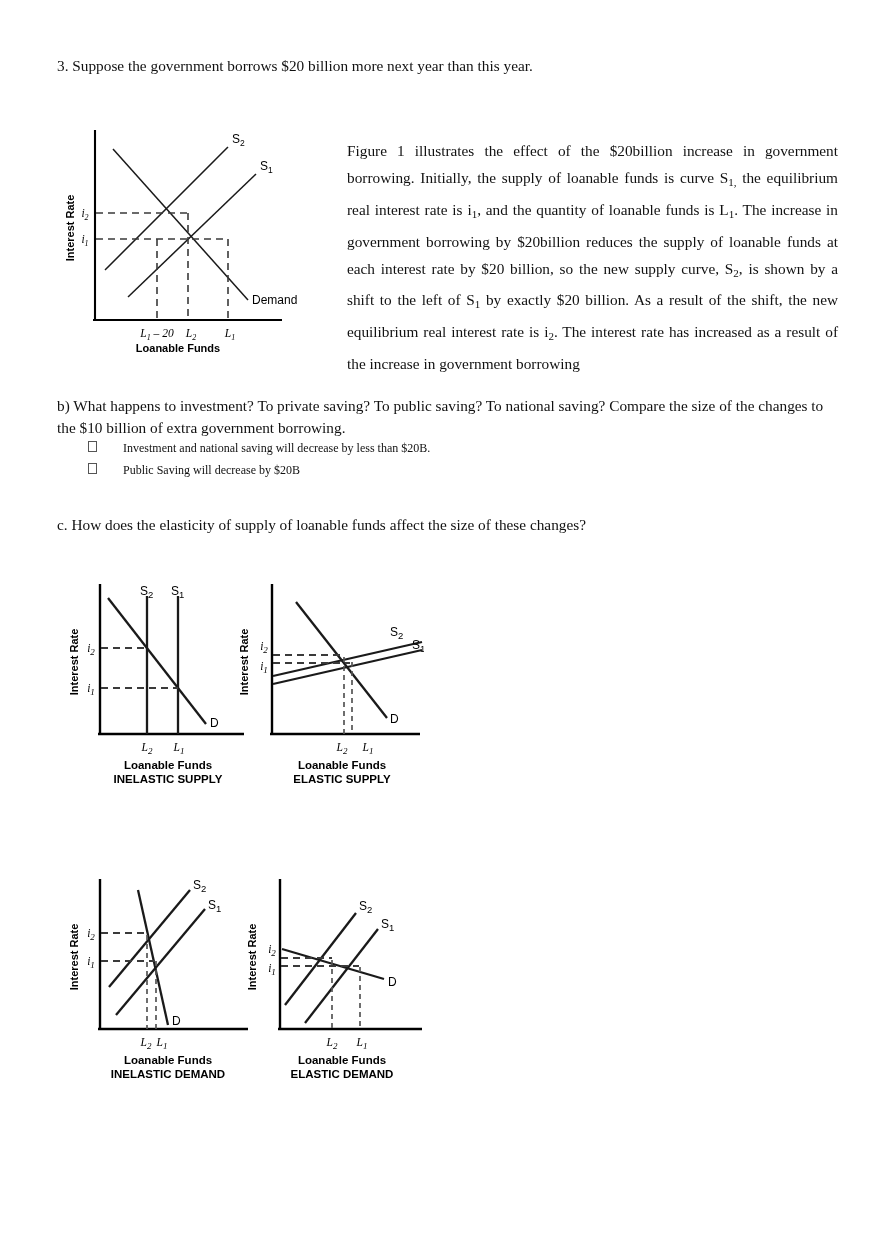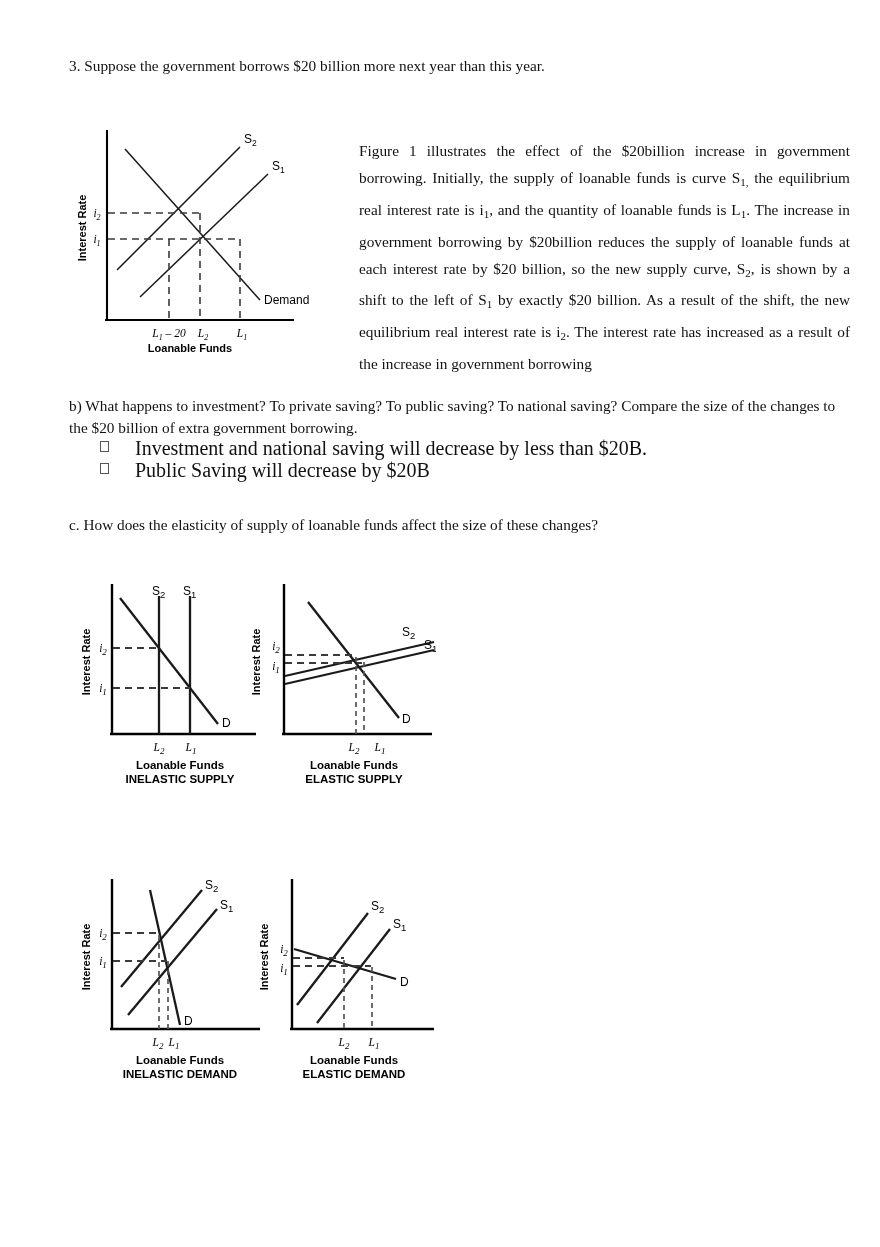--- a/index.html
+++ b/index.html
@@ -10,21 +10,21 @@
   body {
     width: 880px;
     height: 1247px;
     position: relative;
     font-family: "Liberation Serif", serif;
     color: #000000;
     overflow: hidden;
   }
   .page {
     position: absolute;
-    left: 12px; top: 0;
+    left: 0; top: 0;
     width: 728px;
     height: 1247px;
     background: #ffffff;
   }
   .body-text {
     position: absolute;
     font-family: "Liberation Serif", serif;
     font-size: 15.3px;
     line-height: 21.5px;
     color: #111111;
@@ -51,21 +51,21 @@
     position: absolute;
     left: 57px;
     top: 437px;
     width: 700px;
     margin: 0;
     padding: 0;
     list-style: none;
   }
   .bullet-list li {
     font-family: "Liberation Serif", serif;
-    font-size: 20px;
+    font-size: 12px;
     line-height: 22.3px;
     color: #111111;
     position: relative;
     padding-left: 66px;
   }
   .bullet-box {
     position: absolute;
     left: 31px;
     top: 4px;
     width: 9px;
@@ -164,21 +164,21 @@
     government borrowing. Initially, the supply of loanable funds is
     curve S<sub>1,</sub> the equilibrium real interest rate is i<sub>1</sub>, and the quantity of
     loanable funds is L<sub>1</sub>. The increase in government borrowing by
     $20billion reduces the supply of loanable funds at each interest rate
     by $20 billion, so the new supply curve, S<sub>2</sub>, is shown by a shift to
     the left of S<sub>1</sub> by exactly $20 billion. As a result of the shift, the new
     equilibrium real interest rate is i<sub>2</sub>. The interest rate has increased as
     a result of the increase in government borrowing
   </div>
 
-  <div class="body-text q-line" id="qb">b) What happens to investment? To private saving? To public saving? To national saving? Compare the size of the changes to the $20 billion of extra government borrowing.</div>
+  <div class="body-text q-line" id="qb">b) What happens to investment? To private saving? To public saving? To national saving? Compare the size of the changes to the $10 billion of extra government borrowing.</div>
 
   <ul class="bullet-list">
     <li>
       <span class="bullet-box"></span>
       <span>Investment and national saving will decrease by less than $20B.</span>
     </li>
     <li>
       <span class="bullet-box"></span>
       <span>Public Saving will decrease by $20B</span>
     </li>

